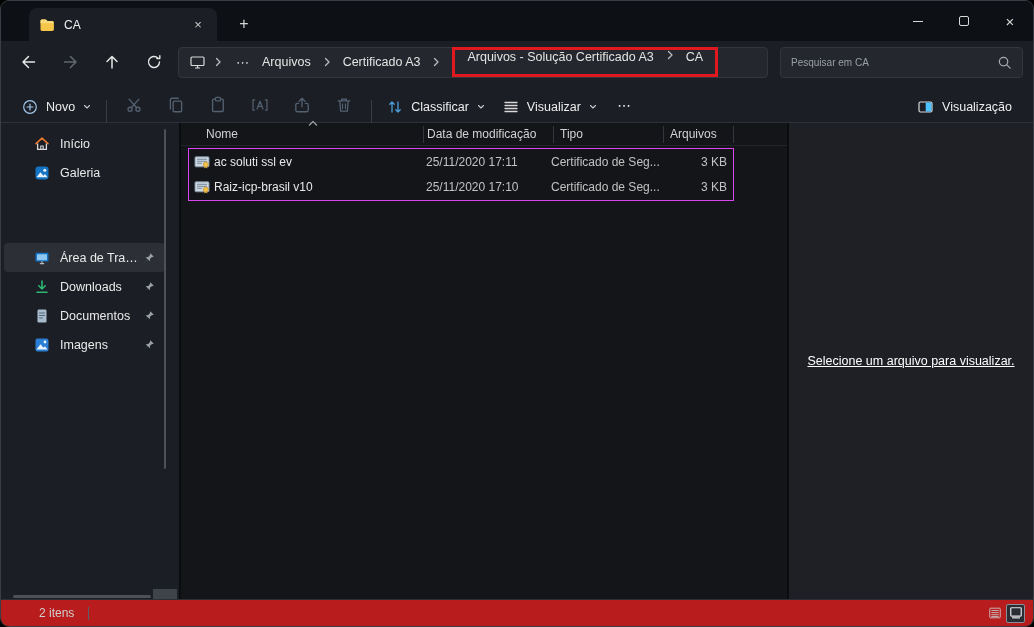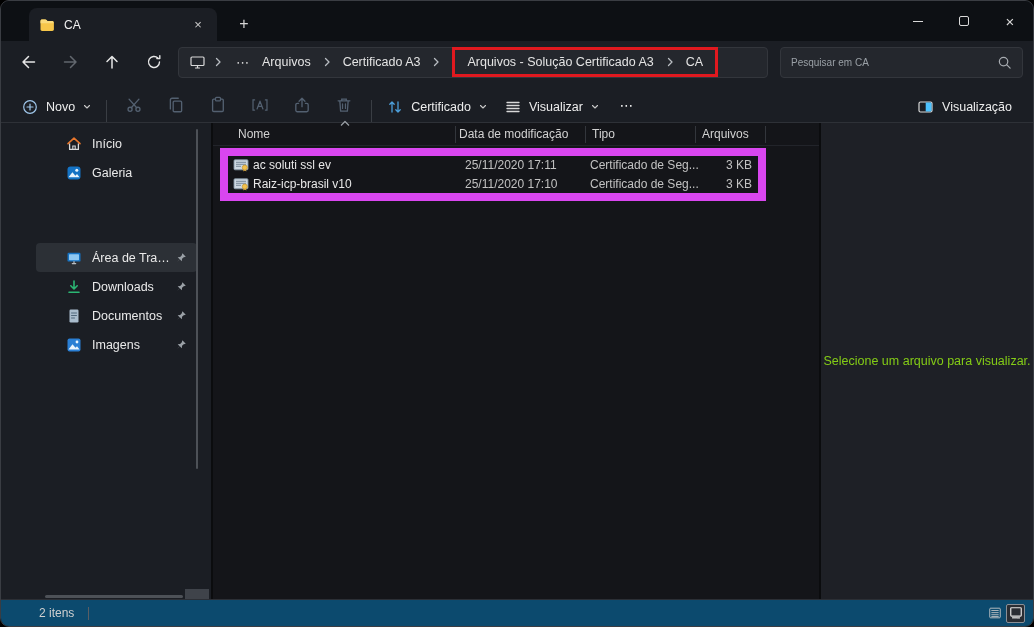--- a/index.html
+++ b/index.html
@@ -26,74 +26,74 @@
   .glyph-close { color:#d9d9d9; font-size:15px; line-height:1; }
 
   
   .navbar { height:42px; display:flex; align-items:center; padding:0 10px 0 6px; background:#1b1e24; }
   .nav-btn { width:42px; height:34px; display:flex; align-items:center; justify-content:center; border-radius:4px; }
   .addressbar { margin-left:3px; width:590px; height:31px; background:#24272d; border:1px solid #33363c;
                 border-radius:4px; display:flex; align-items:center; padding:0 10px; }
   .crumb-sep { display:flex; margin:0 7px; }
   .crumb { color:#e4e4e4; font-size:12.5px; white-space:nowrap; padding:0 4px; }
   .crumb-overflow { color:#cfcfcf; font-size:13px; margin:0 8px 0 6px; letter-spacing:1px; }
-  .red-frame-crumb { display:flex; align-items:center; height:30px; margin-left:4px; padding:0 8px;
+  .red-frame-crumb { display:flex; align-items:flex-start; height:30px; margin-left:4px; padding:0 8px;
                      border:3px solid #e0191f; }
   .searchbox { margin-left:12px; flex:1; height:31px; background:#24272d; border:1px solid #33363c;
                border-radius:4px; display:flex; align-items:center; padding:0 10px; }
   .searchbox input { flex:1; background:transparent; border:none; outline:none; color:#e4e4e4;
                      font-family:"Liberation Sans","DejaVu Sans",sans-serif; font-size:10px; }
   .searchbox input::placeholder { color:#9aa0a6; }
 
   
   .toolbar { height:40px; display:flex; align-items:flex-end; padding:0 12px; background:#1b1e24;
              border-bottom:1px solid #2e3137; }
   .tb-btn { display:flex; align-items:center; gap:8px; padding:7px 9px; border-radius:4px;
             color:#ededed; font-size:12.5px; white-space:nowrap; }
   .tb-icon-btn { width:42px; height:34px; display:flex; align-items:center; justify-content:center; border-radius:4px; }
   .tb-sep { width:1px; height:22px; background:#3a3e44; margin:0 6px; }
   .tb-more { width:38px; height:34px; display:flex; align-items:center; justify-content:center;
              color:#ededed; font-size:14px; letter-spacing:1px; border-radius:4px; }
   .tb-spacer { flex:1; }
 
   
-  .main { position:absolute; top:122px; left:0; right:0; bottom:27px; display:flex;padding-left:32px; }
+  .main { position:absolute; top:122px; left:0; right:0; bottom:27px; display:flex; }
   .sidebar { position:relative; width:178px; background:#1b1e24; padding-top:6px; flex:none; }
   .side-item { position:relative; height:29px; display:flex; align-items:center; padding:0 10px 0 30px;
                margin:0 14px 0 3px; border-radius:4px; }
   .side-item.selected { background:#2c3036; }
   .side-item .lbl { margin-left:10px; flex:1; font-size:12.5px; color:#eaeaea; white-space:nowrap;
                     overflow:hidden; text-overflow:ellipsis; }
   .side-gap { height:56px; }
   .v-scroll { position:absolute; left:163px; top:6px; width:2px; height:340px; background:#4d5157; border-radius:2px; }
   .h-scroll { position:absolute; left:12px; bottom:1px; width:138px; height:3px; background:#4d5157; border-radius:2px; }
   .scroll-corner { position:absolute; left:152px; bottom:-2px; width:24px; height:12px; background:#3f434a; }
 
   .pane-divider { width:2px; background:#0b0c0e; flex:none; }
 
   .filelist { position:relative; flex:none; width:606px; background:#141519; }
   .fl-header { position:relative; height:23px; border-bottom:1px solid #22242a;text-align:right; }
   .col-label { position:absolute; top:4px; font-size:12px; color:#d2d2d2; white-space:nowrap; }
   .col-sep { position:absolute; top:3px; width:1px; height:17px; background:#33363c; }
   .sort-caret { position:absolute; top:-3px; left:126px; }
   .red-frame-rows { position:absolute; left:7px; top:25px; width:546px; height:53px;
-                    border:8px solid #d946ef; display:flex; flex-direction:column;justify-content:center; }
+                    border:1px solid #d946ef; display:flex; flex-direction:column;justify-content:center; }
   .file-row { position:relative; flex:1; }
   .file-row .cell { position:absolute; top:50%; transform:translateY(-50%); white-space:nowrap; }
   .cell-icon { left:5px; }
   .cell-name { left:25px; color:#e8e8e8; }
   .cell-date { left:237px; color:#c2c2c2; }
   .cell-type { left:362px; color:#c2c2c2; }
   .cell-size { right:6px; width:70px; text-align:right; color:#c2c2c2; }
 
   .preview { position:relative; flex:1; background:#1e2026; display:flex; align-items:center; justify-content:center; }
-  .preview-text { color:#84cc16; font-size:12.5px; }
+  .preview-text { color:#ffffff; font-size:12.5px;text-decoration:underline; }
 
   
-  .statusbar { position:absolute; left:0; right:0; bottom:0; height:27px; background:#0c4a6e;
+  .statusbar { position:absolute; left:0; right:0; bottom:0; height:27px; background:#b91c1c;
                border-top:1px solid #2c2f35; display:flex; align-items:center; padding:0 8px 0 38px; }
   .status-count { color:#cfcfcf; font-size:12px; }
   .status-sep { width:1px; height:13px; background:#5a5e64; margin-left:14px; }
   .status-spacer { flex:1; }
   .view-toggle { width:19px; height:19px; display:flex; align-items:center; justify-content:center;
                  border-radius:2px; margin-left:2px; }
   .view-toggle.active { border:1px solid #8a8f96; background:#2a2d33; }
 </style>
 </head>
 <body>
@@ -250,21 +250,21 @@
     </div>
 
     <div class="tb-sep"></div>
     <div class="tb-btn">
       <span>
         <svg width="16" height="16" viewBox="0 0 16 16">
             <path d="M5 13 V3 M2.8 5.2 5 3 7.2 5.2" stroke="#4da0dc" stroke-width="1.3" fill="none" stroke-linecap="round" stroke-linejoin="round"></path>
             <path d="M11 3 V13 M8.8 10.8 11 13 13.2 10.8" stroke="#4da0dc" stroke-width="1.3" fill="none" stroke-linecap="round" stroke-linejoin="round"></path>
           </svg>
       </span>
-      <span>Certificado</span>
+      <span>Classificar</span>
       <svg width="8" height="8" viewBox="0 0 8 8">
           <path d="M1.5 2.5 4 5 6.5 2.5" stroke="#c8c8c8" stroke-width="1.1" fill="none" stroke-linecap="round" stroke-linejoin="round"></path>
         </svg>
     </div>
     <div class="tb-btn">
       <span>
         <svg width="16" height="16" viewBox="0 0 16 16">
             <path d="M2 3.5 h12 M2 6.5 h12 M2 9.5 h12 M2 12.5 h12" stroke="#d9d9d9" stroke-width="1.3" stroke-linecap="round"></path>
           </svg>
       </span>

